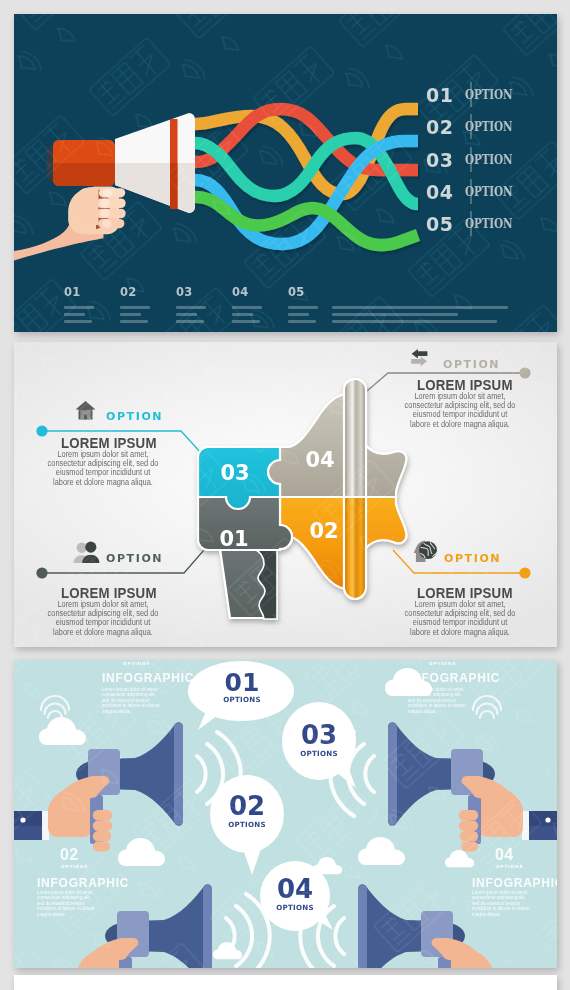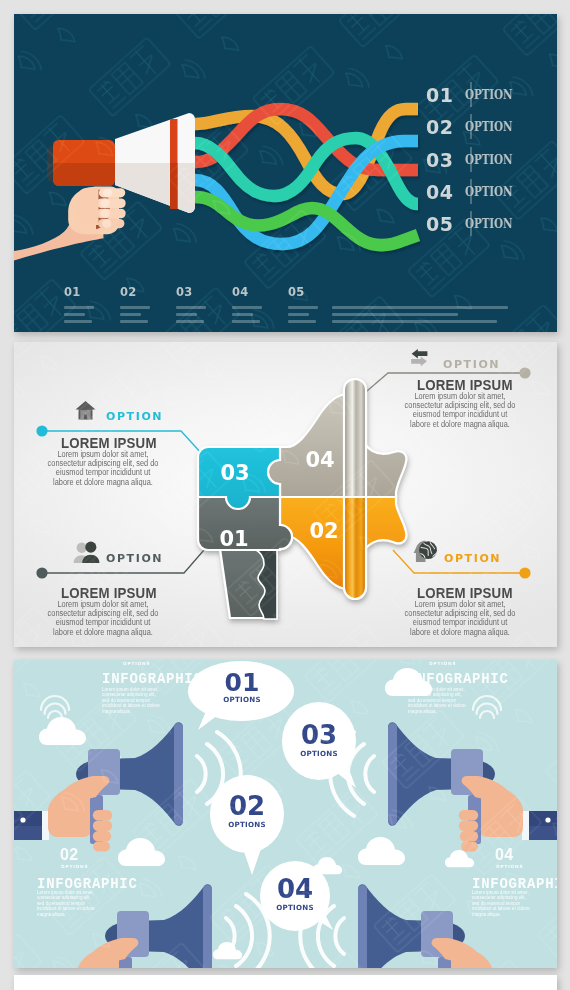--- a/index.html
+++ b/index.html
@@ -23,21 +23,21 @@
   .ft-num{position:absolute;left:0;top:0;font-family:"DejaVu Sans",sans-serif;font-weight:bold;font-size:11.5px;line-height:12px;color:#b8c4c7;letter-spacing:.3px;}
   .ft-line{position:absolute;height:3.2px;background:#4d7585;border-radius:1px;}
   .ft-long{position:absolute;height:3.2px;background:#4d7585;border-radius:1px;}
 
   
   .c3{position:absolute;}
   .c3 span{position:absolute;display:block;color:#ffffff;}
   .c3-opt{font-family:"DejaVu Sans",sans-serif;font-weight:bold;font-size:4.3px;letter-spacing:.8px;opacity:.92;}
   .c3-num{font-family:"Liberation Sans",sans-serif;font-weight:bold;font-size:16px;letter-spacing:.3px;opacity:.92;}
   .c3-opt2{font-family:"DejaVu Sans",sans-serif;font-weight:bold;font-size:4.3px;letter-spacing:.8px;opacity:.92;}
-  .c3-title{font-family:Liberation Mono, monospace;font-weight:bold;font-size:14px;letter-spacing:.75px;opacity:.95;white-space:nowrap;}
+  .c3-title{font-family:Liberation Sans, sans-serif;font-weight:bold;font-size:12px;letter-spacing:.75px;opacity:.95;white-space:nowrap;}
   .c3-body{font-family:"Liberation Sans",sans-serif;font-size:4.6px;line-height:5.4px;width:58px;opacity:.9;}
   .c3a{left:88px;top:0px;}   .c3a .c3-opt{left:21px;top:1px;} .c3a .c3-title{left:0px;top:11px;} .c3a .c3-body{left:0px;top:27px;}
   .c3b{left:394px;top:0px;}  .c3b .c3-opt{left:21px;top:1px;} .c3b .c3-title{left:0px;top:11px;} .c3b .c3-body{left:0px;top:27px;}
   .c3c{left:23px;top:186px;} .c3c .c3-num{left:23px;top:0px;} .c3c .c3-opt2{left:24px;top:18px;} .c3c .c3-title{left:0px;top:30px;} .c3c .c3-body{left:0px;top:44px;}
   .c3d{left:458px;top:186px;}.c3d .c3-num{left:23px;top:0px;} .c3d .c3-opt2{left:24px;top:18px;} .c3d .c3-title{left:0px;top:30px;} .c3d .c3-body{left:0px;top:44px;}
   
   #p2{background:
       radial-gradient(ellipse 70% 60% at 50% 45%, #fdfdfd 0%, #f4f4f4 45%, #e6e6e6 100%);}
 
   .blk{position:absolute;width:200px;}

